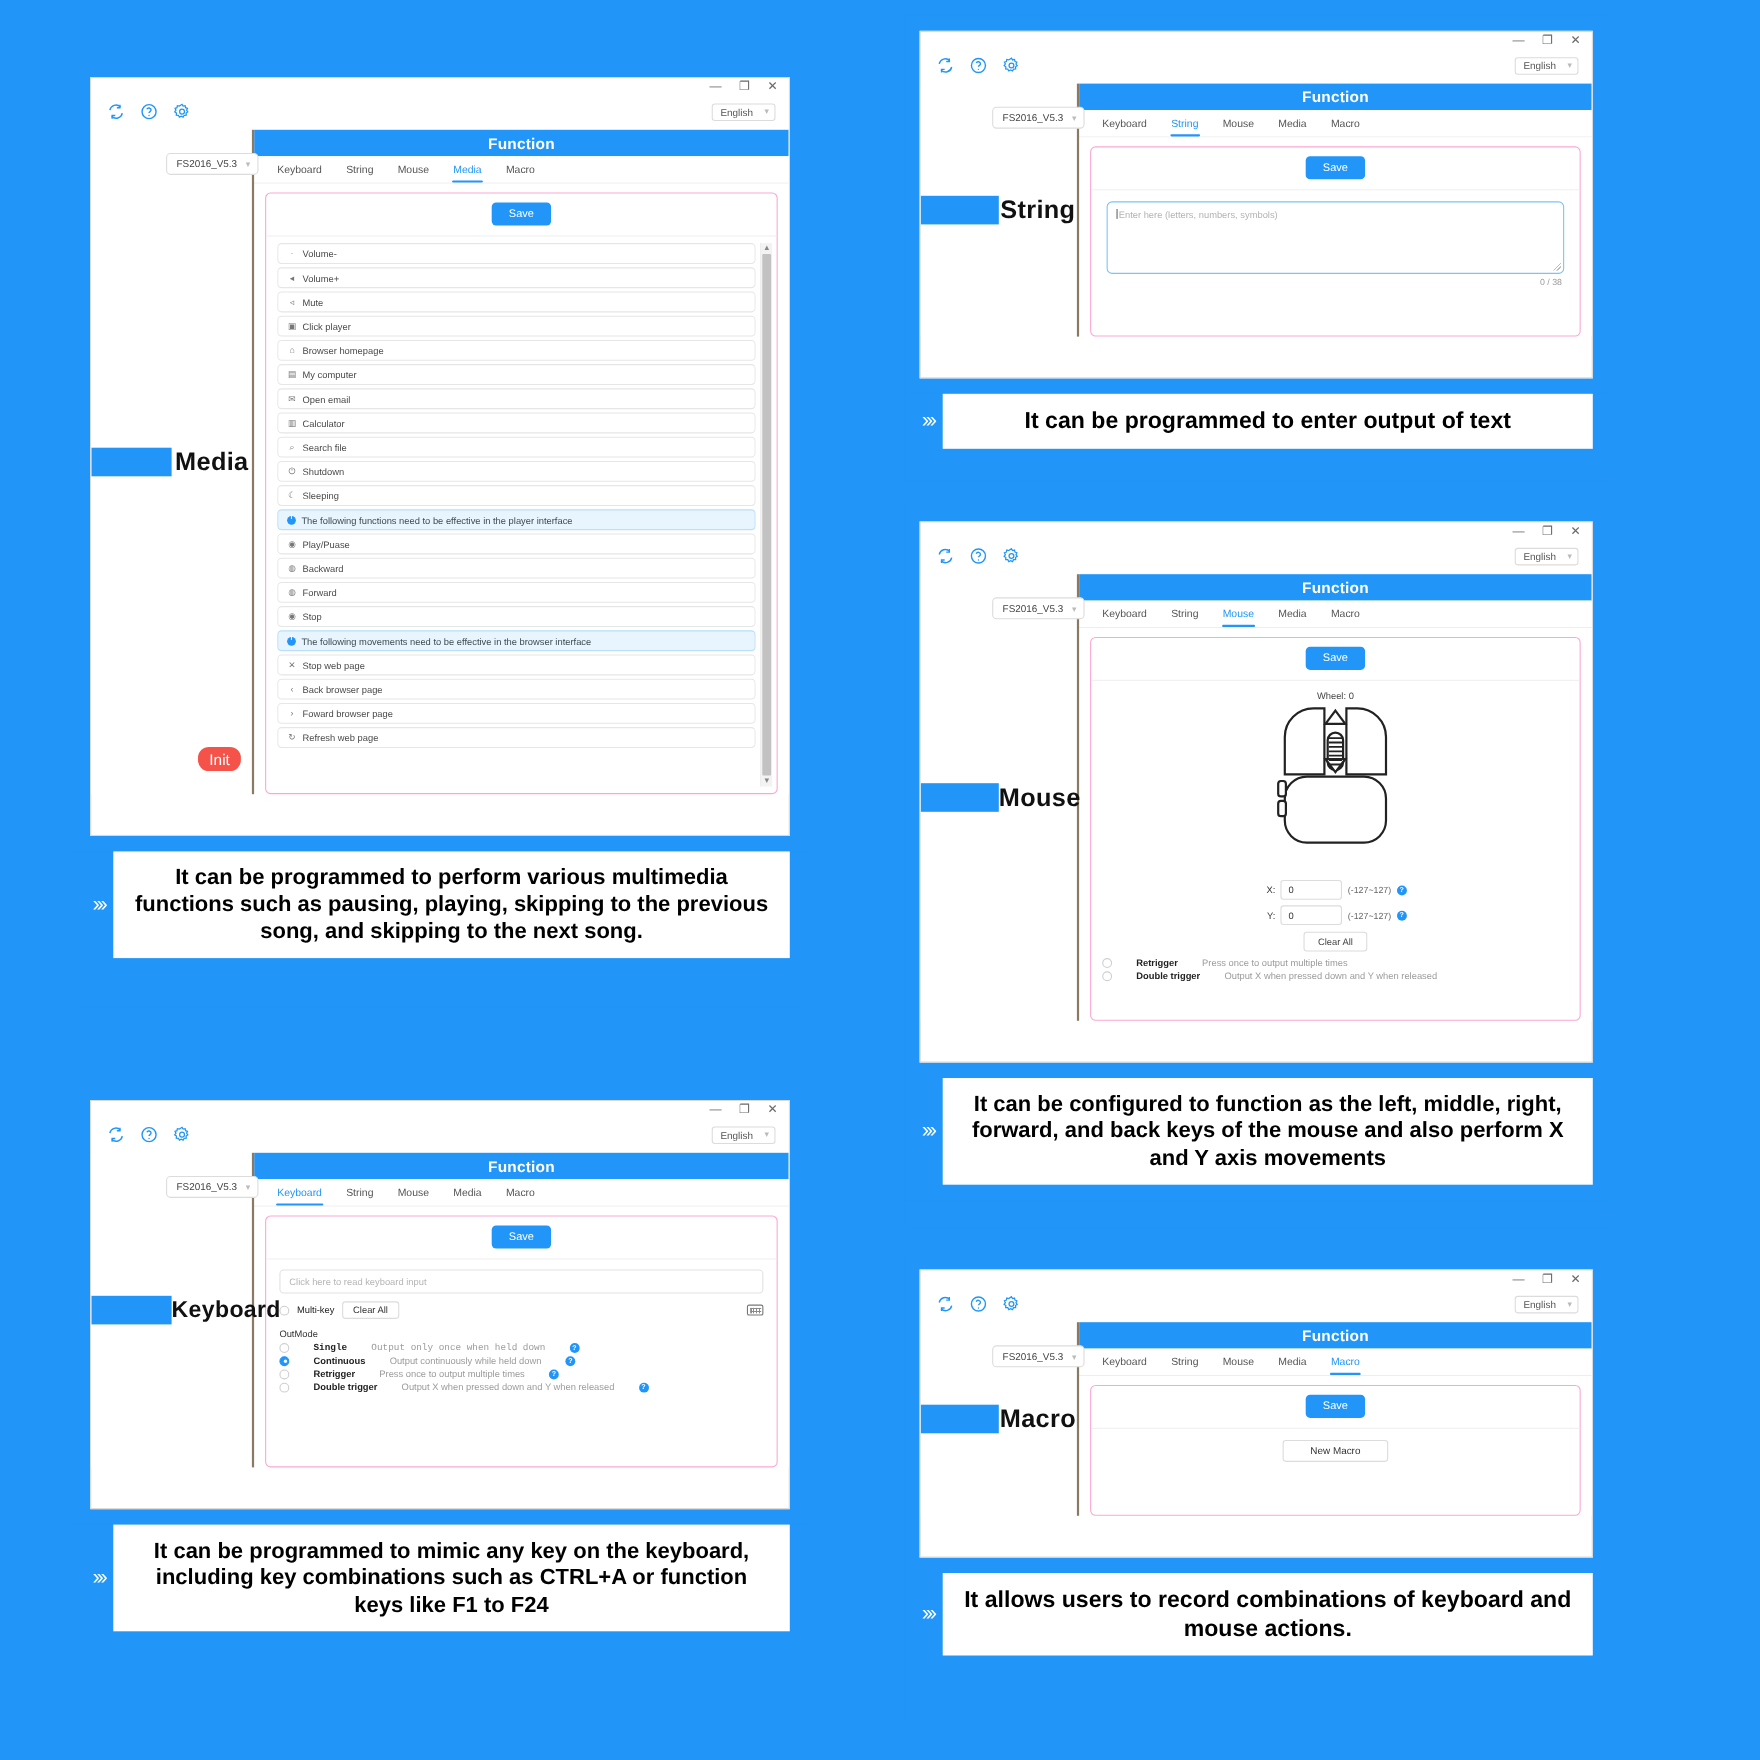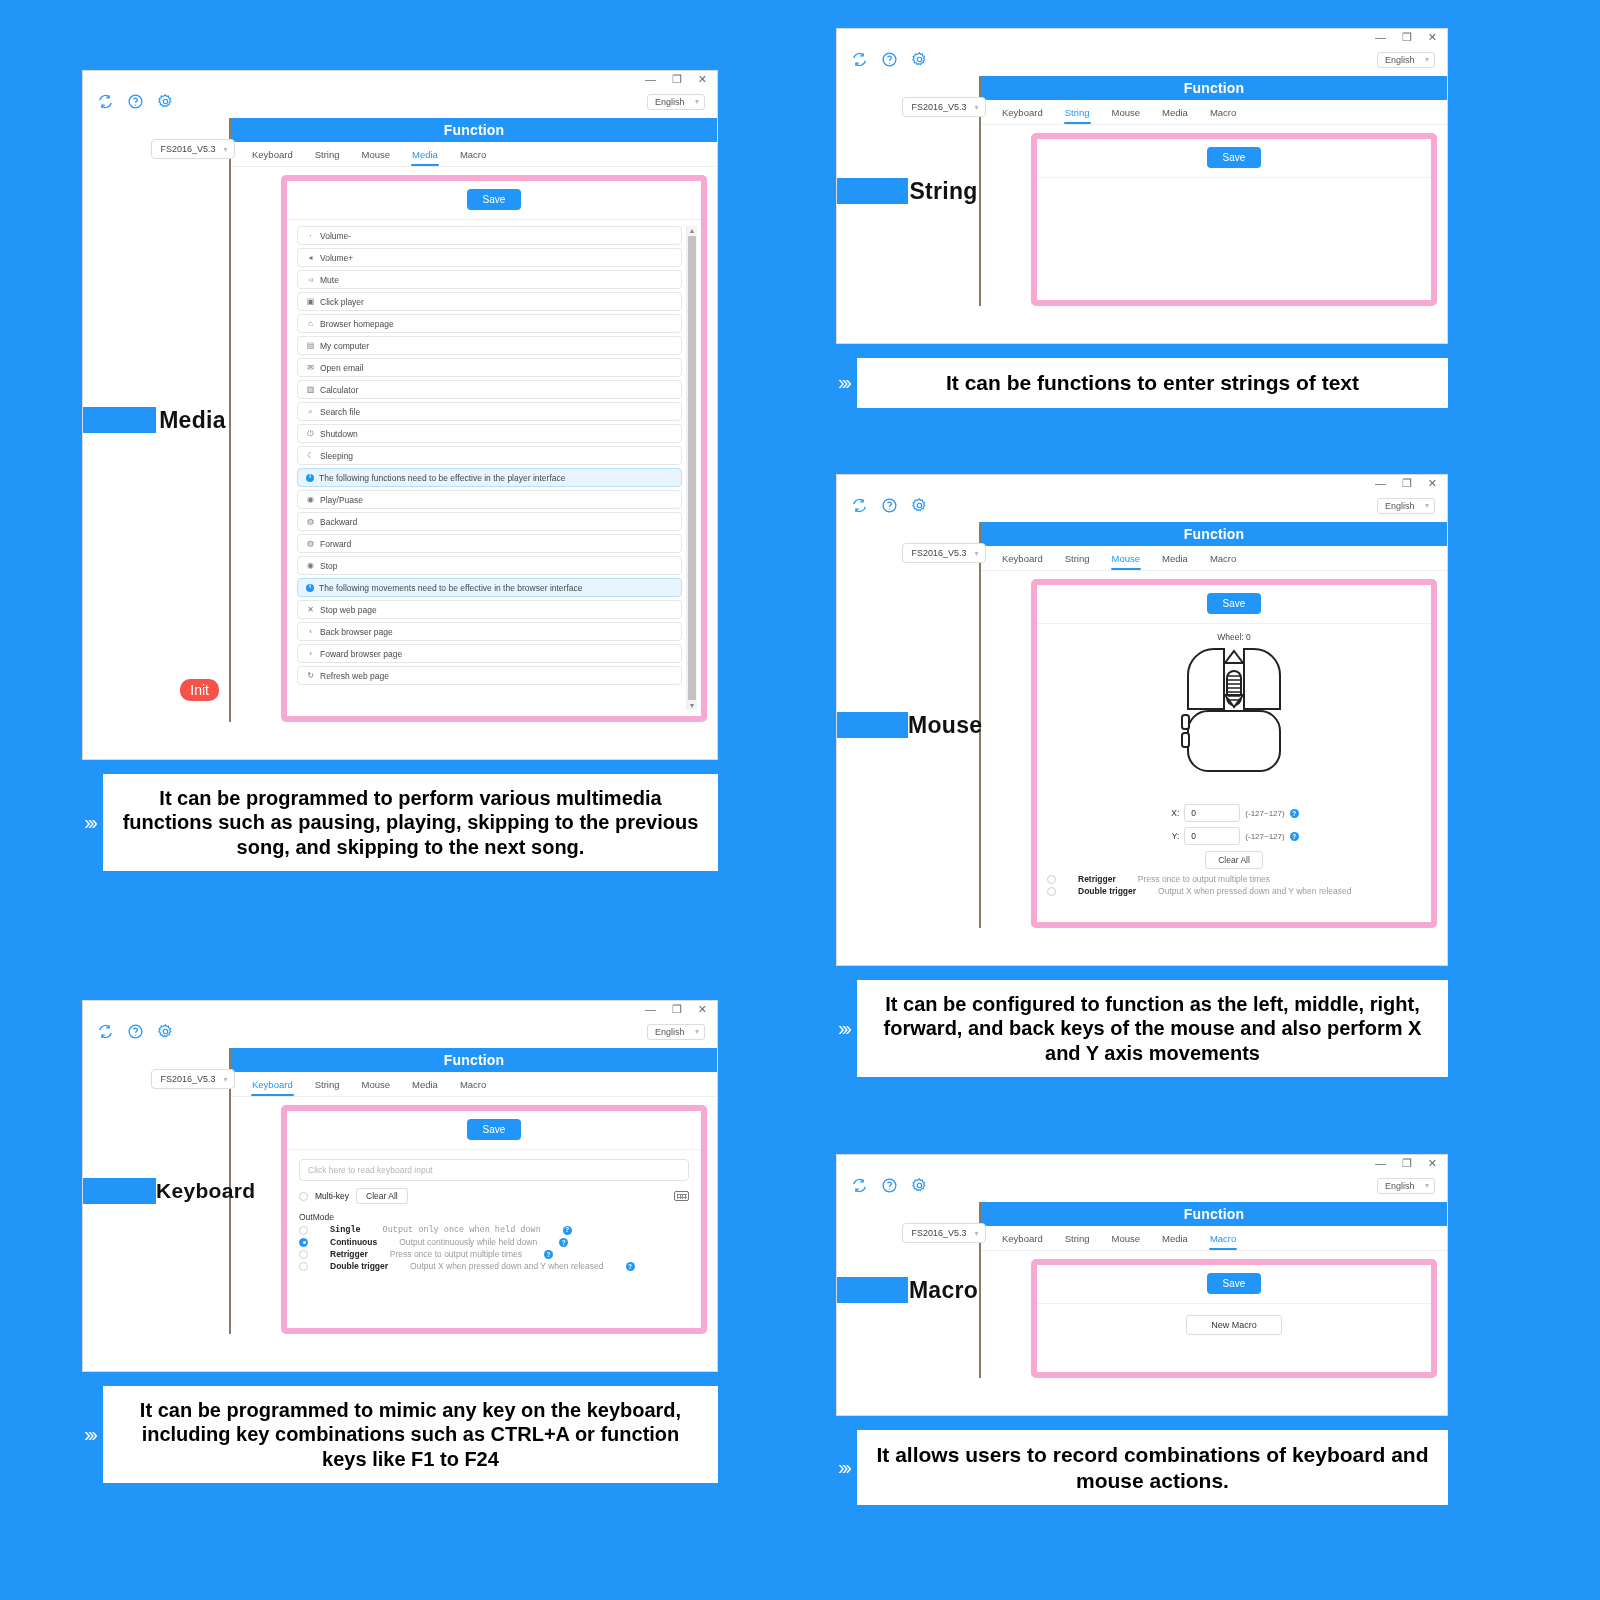--- a/index.html
+++ b/index.html
@@ -92,22 +92,22 @@
     position: relative; white-space: nowrap;
   }
   .tab.active { color: #2196f8; }
   .tab.active::after {
     content: ""; position: absolute; left: 10px; right: 10px; bottom: 0;
     height: 2px; background: #2196f8; border-radius: 2px;
   }
 
   .content { padding: 8px 10px 0 10px; background: #fff; flex: 1; min-height: 0; }
   .card {
-    border: 6px solid #f9a8d4; border-radius: 5px; background: #fff;
-    height: 100%; display: flex; flex-direction: column; min-height: 0; margin-left: 40px;
+    border: 1px solid #f9a8d4; border-radius: 5px; background: #fff;
+    height: 100%; display: flex; flex-direction: column; min-height: 0;
   }
   .card-head {
     text-align: center; padding: 8px 0 9px; border-bottom: 1px solid #f0f0f0;
     flex: 0 0 auto;
   }
   .save-btn {
     display: inline-block; background: #2196f8; color: #fff;
     font-size: 10px; padding: 5px 16px; border-radius: 4px;
   }
 
@@ -478,29 +478,36 @@
               <div class="tab active">String</div>
               <div class="tab">Mouse</div>
               <div class="tab">Media</div>
               <div class="tab">Macro</div>
             </div>
             <div class="content">
               <div class="card">
                 <div class="card-head">
                   <span class="save-btn">Save</span>
                 </div>
+                <div class="str-area">
+                  <div class="textarea">
+                    <span class="caret"></span><span>Enter here (letters, numbers, symbols)</span>
+                    <span class="resize-grip"></span>
+                  </div>
+                  <div class="counter">0 / 38</div>
+                </div>
               </div>
             </div>
           </div>
         </div>
       </div>
     </div>
     <div class="caption-wrap">
       <div class="chev-mark">›››</div>
-      <div class="caption" style="font-size:21px;">It can be functions to enter strings of text</div>
+      <div class="caption" style="font-size:21px;">It can be programmed to enter output of text</div>
     </div>
   </div>
 
   <div class="block" style="left:822px; top:460px; width:640px; height:656px;">
     <div class="win-frame">
       <div class="window" style="height:492px;">
         <div class="titlebar">
           <div class="wbtns">
             <span class="wbtn">—</span>
             <span class="wbtn">❐</span>

